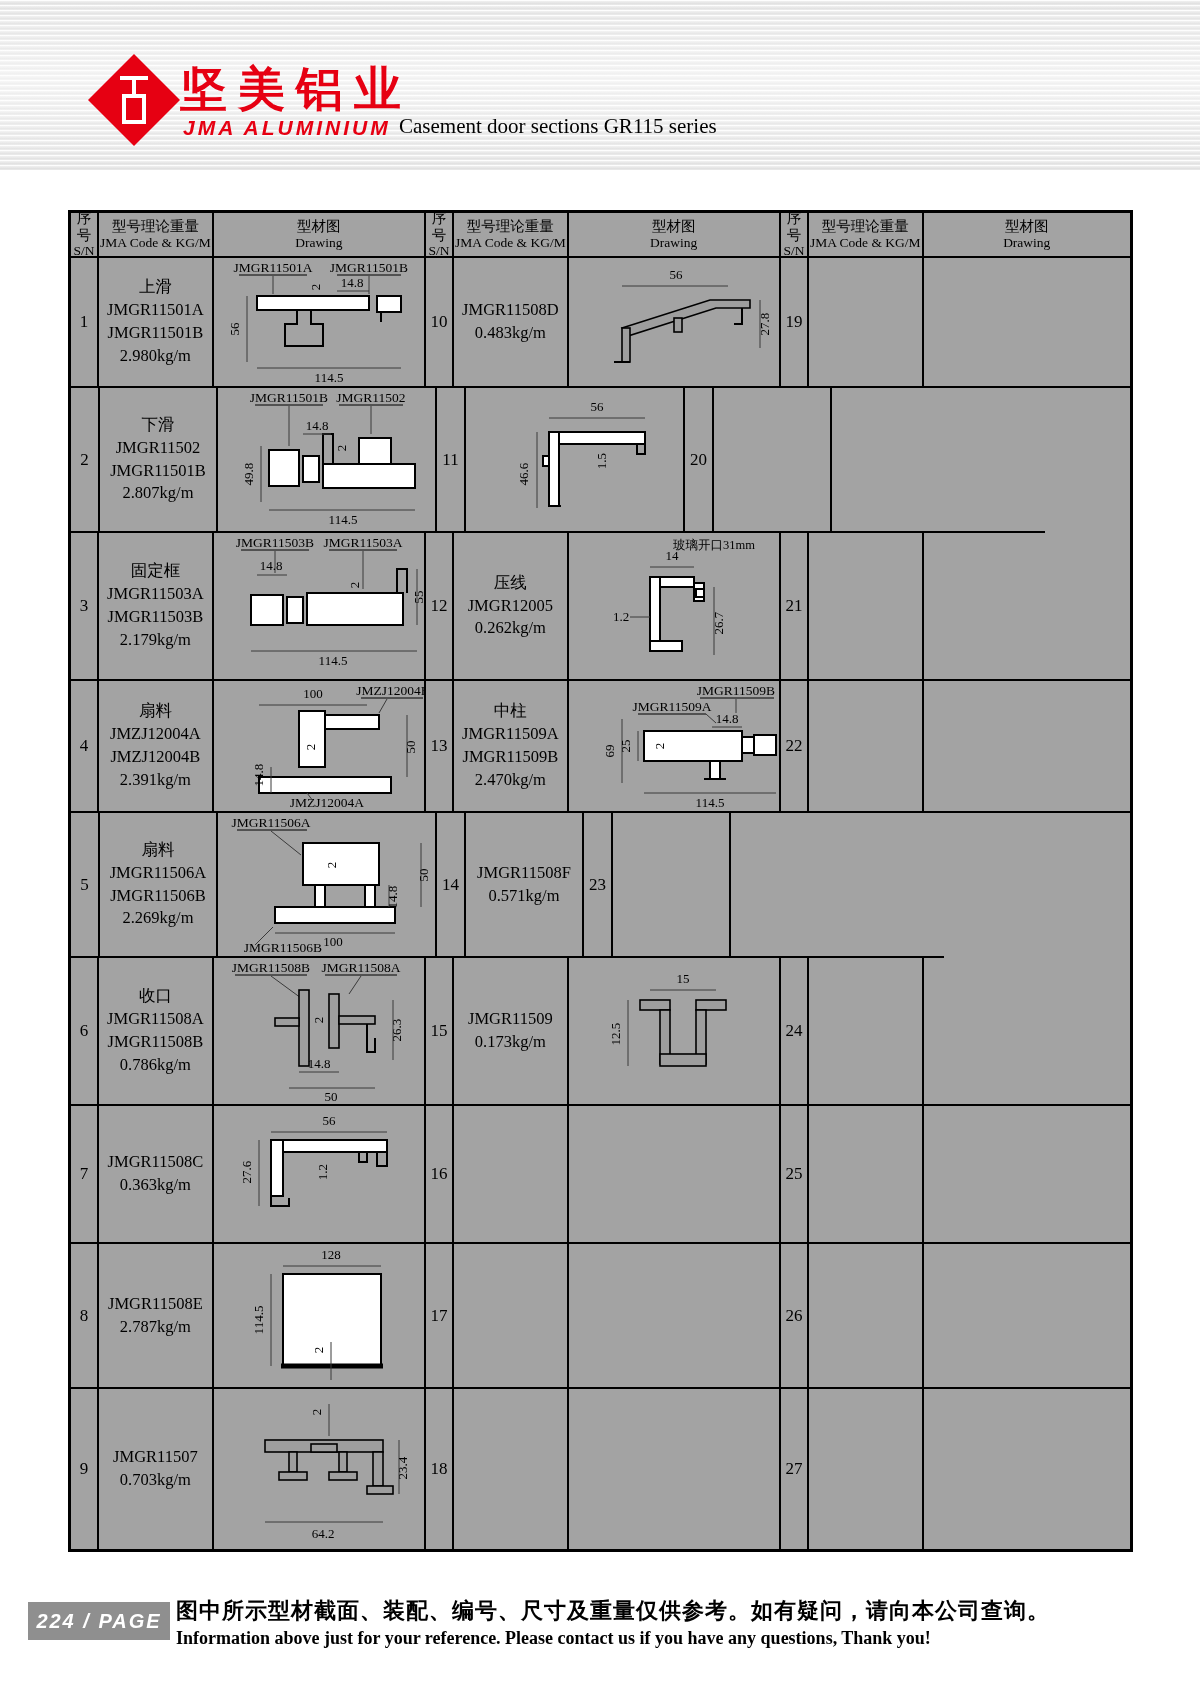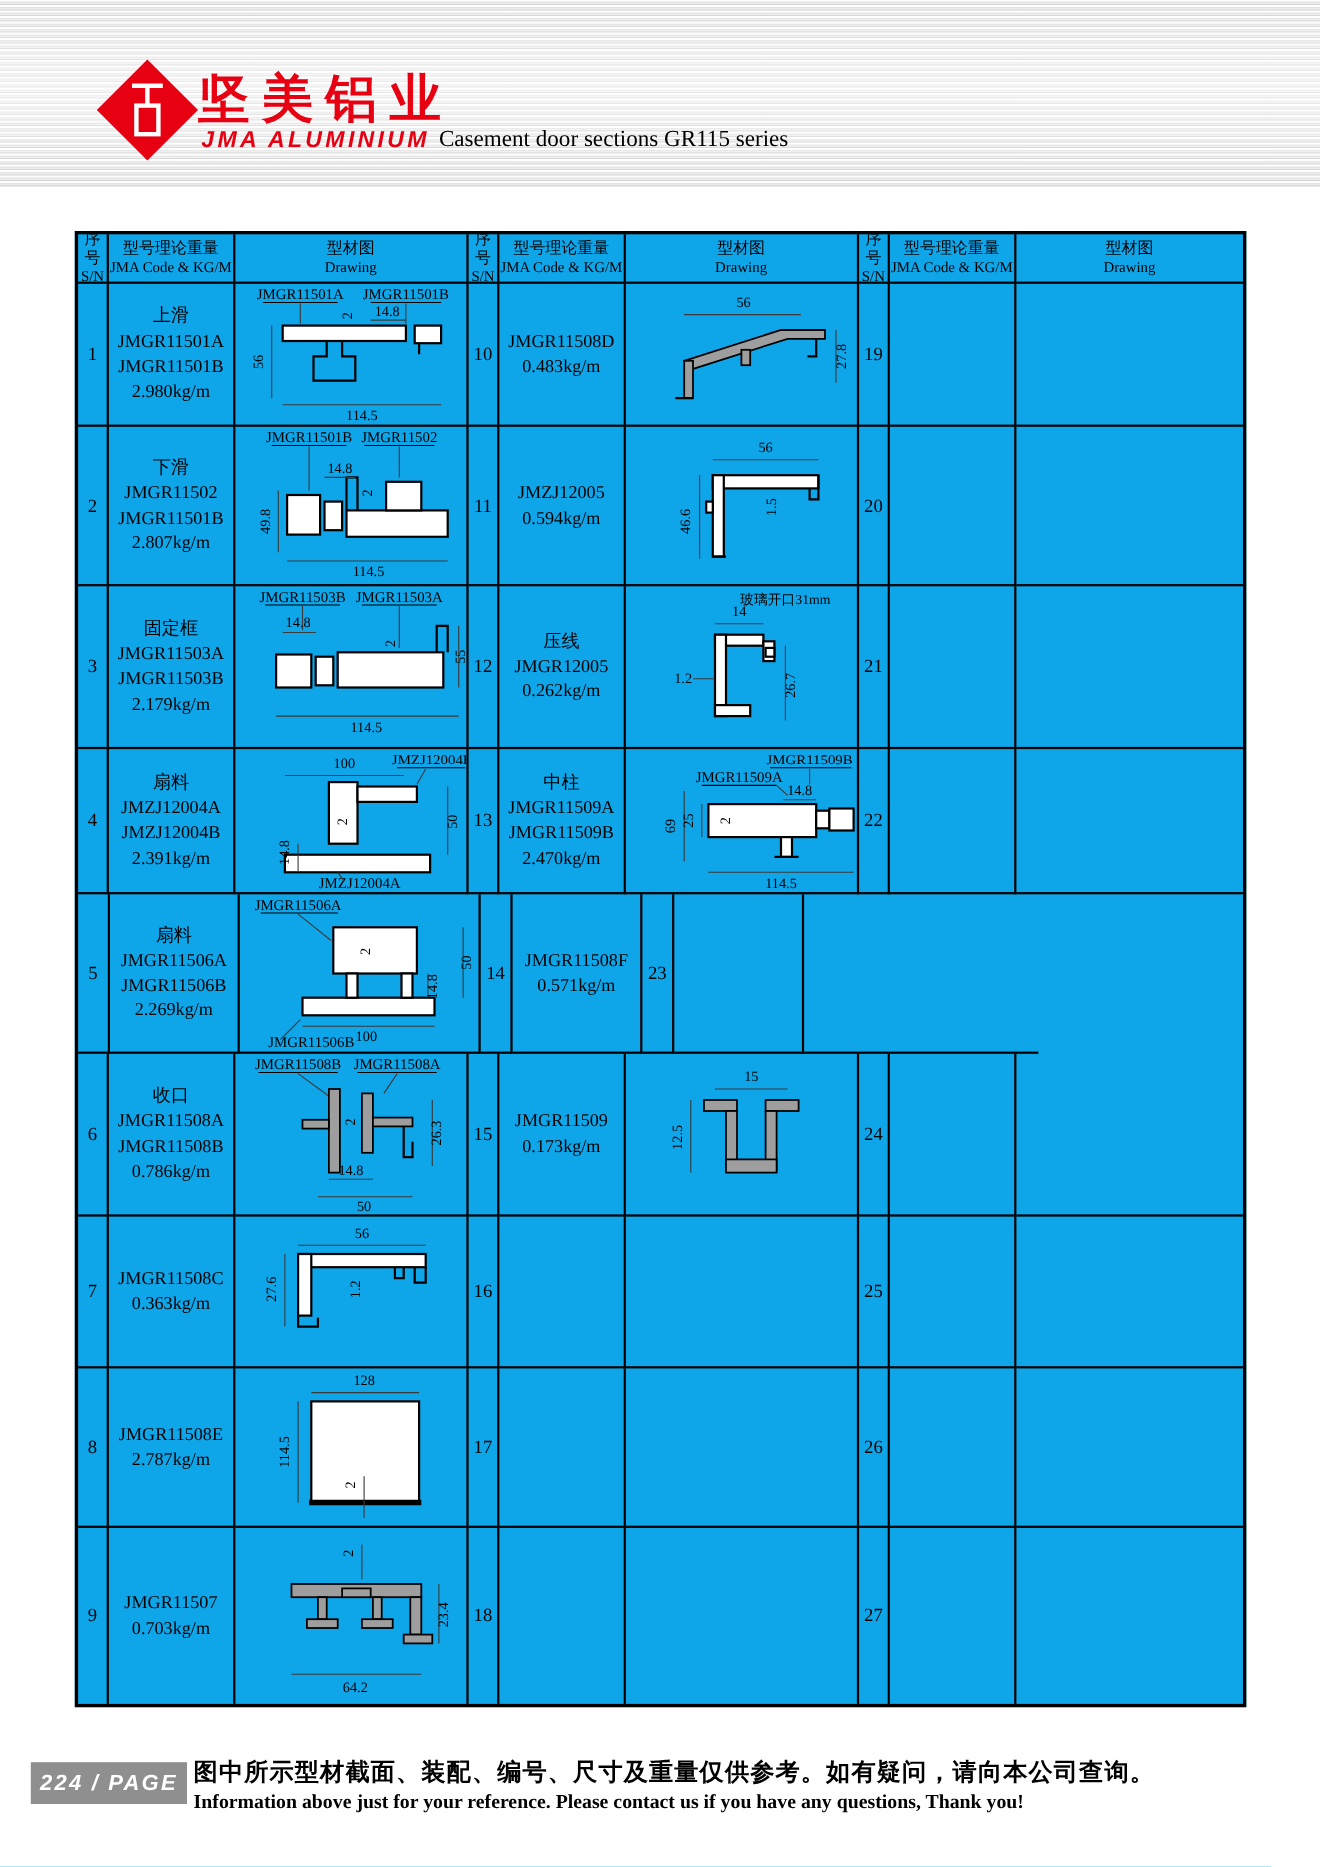--- a/index.html
+++ b/index.html
@@ -29,21 +29,21 @@
     position:absolute;left:399px;top:76px;
     font-size:30px;font-weight:bold;letter-spacing:1px;white-space:nowrap;
   }
   .title-en{
     position:absolute;left:399px;top:114px;
     font-size:21px;white-space:nowrap;
   }
   
   .tbl{
     position:absolute;left:68px;top:210px;width:1065px;
-    border:3px solid #000;box-sizing:border-box;background:#0ea5e9;
+    border:3px solid #000;box-sizing:border-box;background:#a3a3a3;
   }
   .trow{display:flex;}
   .cell{
     box-sizing:border-box;border-right:2px solid #000;border-bottom:2px solid #000;
     display:flex;flex-direction:column;align-items:center;justify-content:center;
     overflow:hidden;
   }
   .cell:last-child{border-right:none;}
   .trow:last-child .cell{border-bottom:none;}
   .c-sn{width:29px;font-size:17px;}
@@ -223,24 +223,20 @@
         <line class="d" x1="84" y1="44" x2="112" y2="44"></line>
           <text x="98" y="40">14.8</text>
         <text transform="rotate(-90 127 58)" x="127" y="58">2</text>
         <line class="d" x1="50" y1="120" x2="196" y2="120"></line>
           <text x="124" y="134">114.5</text>
       </svg>
     </div>
     <div class="cell c-sn">
         <span>11</span>
       </div>
-    <div class="cell c-code">
-      <div>JMZJ12005</div>
-        <div>0.594kg/m</div>
-    </div>
     <div class="cell c-draw">
       <svg width="215" height="139" viewBox="0 0 215 139">
         <line class="d" x1="82" y1="28" x2="178" y2="28"></line>
           <text x="130" y="21">56</text>
         <rect class="p" x="82" y="42" width="96" height="12"></rect>
         <polyline class="pl" points="178,42 178,64 170,64 170,54"></polyline>
         <rect class="p" x="82" y="42" width="10" height="74"></rect>
         <rect class="p" x="76" y="66" width="6" height="10"></rect>
         <line class="pl" x1="82" y1="116" x2="94" y2="116"></line>
         <text transform="rotate(-90 139 71)" x="139" y="71">1.5</text>

